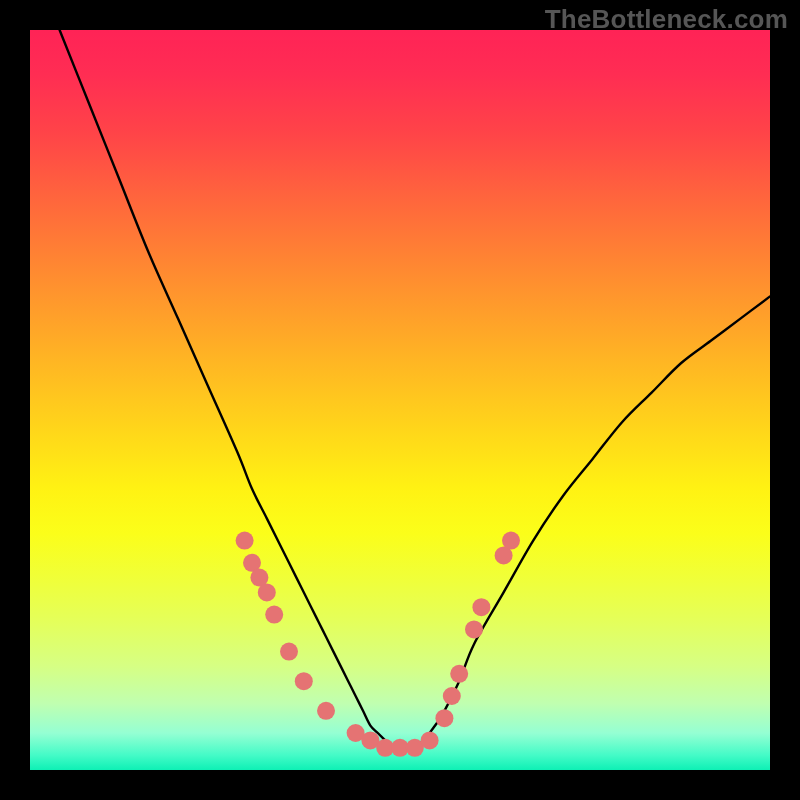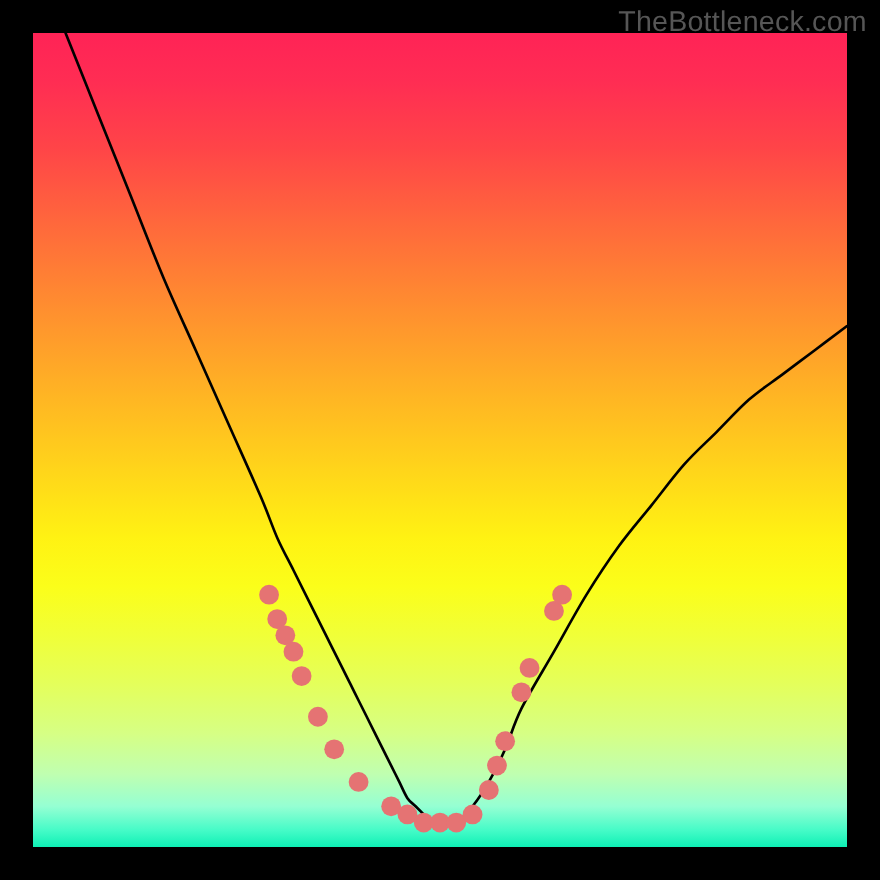--- a/index.html
+++ b/index.html
@@ -9,21 +9,21 @@
     width: 800px;
     height: 800px;
     background: #000;
   }
   .watermark {
     position: absolute;
     top: 4px;
     right: 12px;
     font-family: Arial, Helvetica, sans-serif;
     font-size: 26px;
-    font-weight: 400;
+    font-weight: 700;
     color: #565656;
     letter-spacing: 0.2px;
     z-index: 10;
   }
   .plot-frame {
     position: absolute;
     left: 30px;
     top: 30px;
     width: 740px;
     height: 740px;

